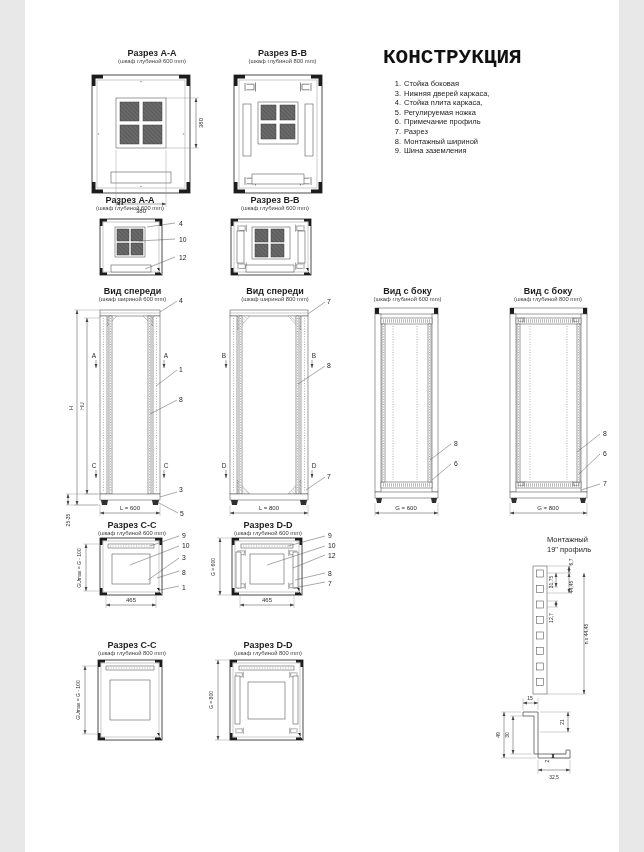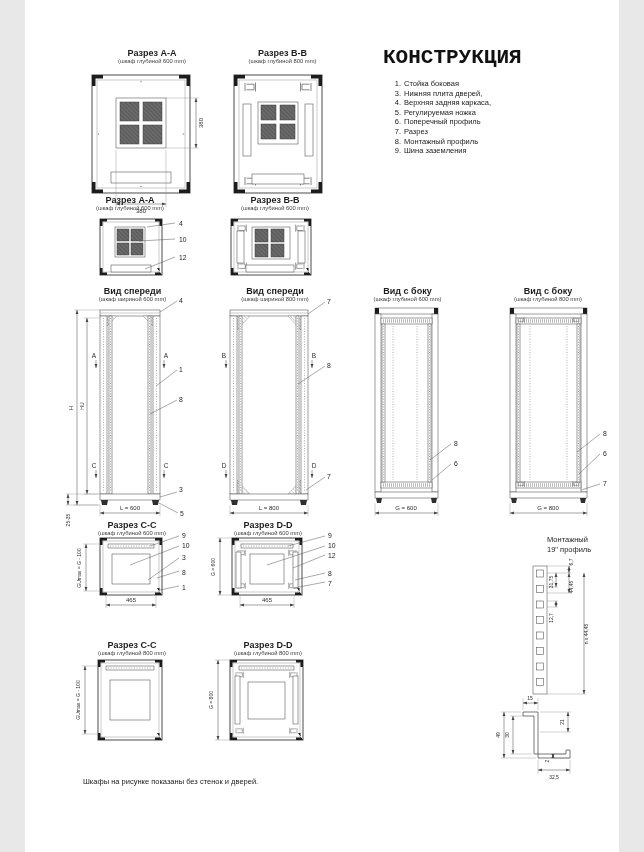--- a/index.html
+++ b/index.html
@@ -119,41 +119,41 @@
 
 <div class="view" style="left:358px;top:46px;width:278px;">
   <div class="legend-title">КОНСТРУКЦИЯ</div>
   <div style="margin-top:10px;">
     <div class="li">
           <span class="n">1.</span>
           <span>Стойка боковая</span>
         </div>
     <div class="li">
           <span class="n">3.</span>
-          <span>Нижняя плита дверей,</span>
+          <span>Нижняя дверей каркаса,</span>
         </div>
     <div class="li">
           <span class="n">4.</span>
-          <span>Верхняя задняя каркаса,</span>
+          <span>Стойка плита каркаса,</span>
         </div>
     <div class="li">
           <span class="n">5.</span>
           <span>Регулируемая ножка</span>
         </div>
     <div class="li">
           <span class="n">6.</span>
-          <span>Поперечный профиль</span>
+          <span>Примечание профиль</span>
         </div>
     <div class="li">
           <span class="n">7.</span>
           <span>Разрез</span>
         </div>
     <div class="li">
           <span class="n">8.</span>
-          <span>Монтажный профиль</span>
+          <span>Монтажный шириной</span>
         </div>
     <div class="li">
           <span class="n">9.</span>
           <span>Шина заземления</span>
         </div>
   </div>
 </div>
 
 <div class="view" style="left:62px;top:195px;width:170px;height:90px;">
   <div class="vtitle" style="width:86px;">Разрез A-A</div>
@@ -589,16 +589,15 @@
       <line class="dim" x1="78" y1="66" x2="78" y2="70" marker-start="url(#arr)" marker-end="url(#arr)"></line>
       <text class="dtexts" text-anchor="middle" transform="rotate(-90 74 73)" x="74" y="73">2</text>
       <path class="ext" d="M63,72 V86 M95,72 V86"></path>
       <line class="dim" x1="63" y1="82" x2="95" y2="82" marker-start="url(#arr)" marker-end="url(#arr)"></line>
       <text class="dtexts" text-anchor="middle" x="79" y="91">32,5</text>
     </g>
   </svg>
 </div>
 
 <div class="view" style="left:58px;top:776px;width:320px;">
-  <div class="note-text">Шкафы на рисунке показаны без стенок и дверей.</div>
 </div>
 
 </div>
 
 </body></html>

